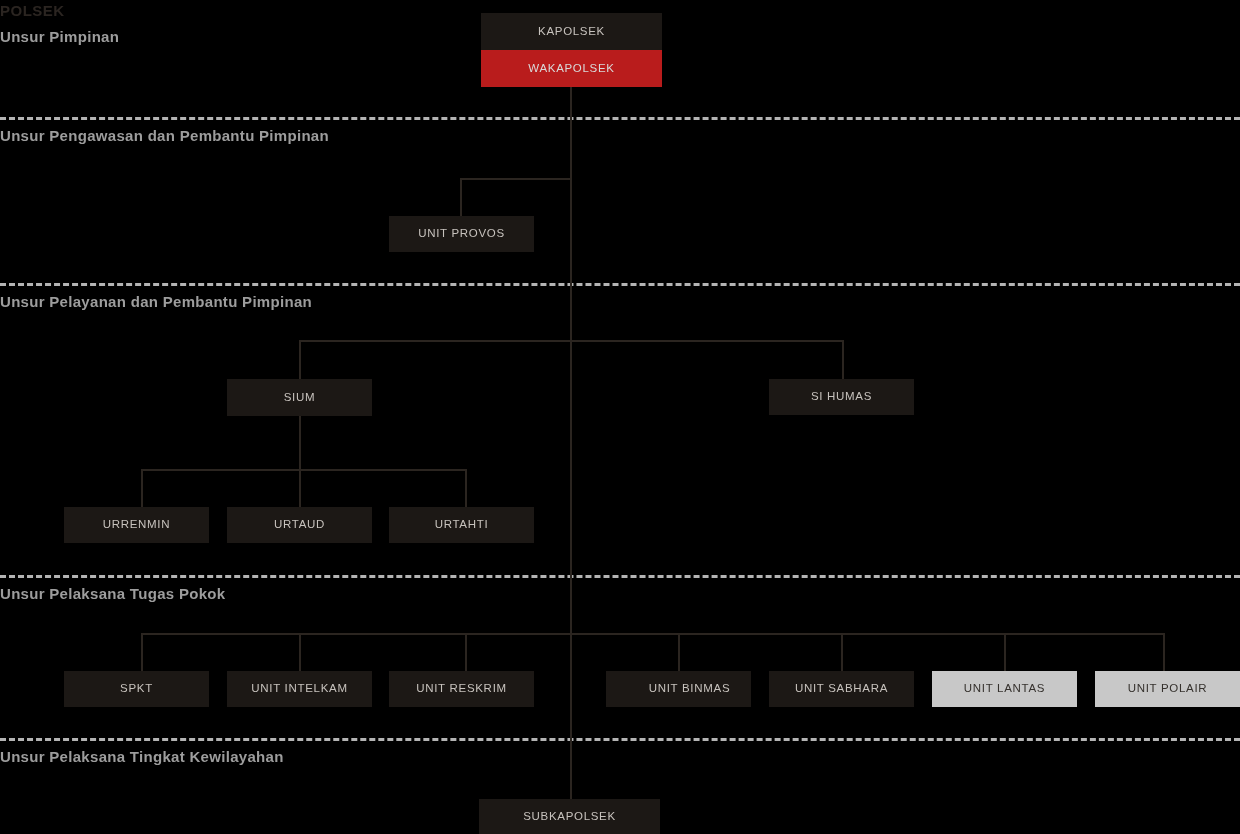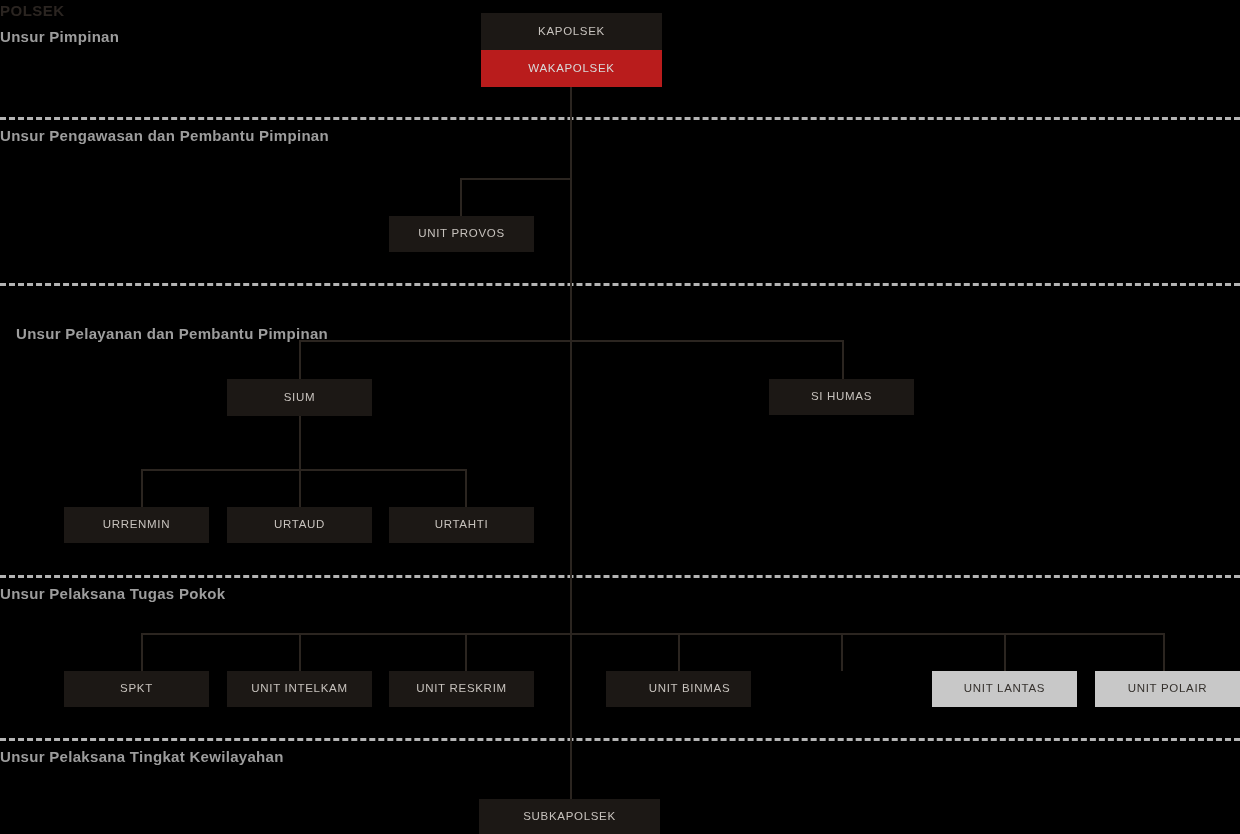--- a/index.html
+++ b/index.html
@@ -74,21 +74,21 @@
 </style>
 </head>
 <body>
 
 <div id="chart">
 
   <div class="root-title" style="left:0px; top:2px;">POLSEK</div>
 
   <div class="band-label" style="left:0px; top:28px;">Unsur Pimpinan</div>
   <div class="band-label" style="left:0px; top:127px;text-align:right;">Unsur Pengawasan dan Pembantu Pimpinan</div>
-  <div class="band-label" style="left:16px; top:293px;margin-top:32px;">Unsur Pelayanan dan Pembantu Pimpinan</div>
+  <div class="band-label" style="left:0px; top:293px;">Unsur Pelayanan dan Pembantu Pimpinan</div>
   <div class="band-label" style="left:0px; top:585px;">Unsur Pelaksana Tugas Pokok</div>
   <div class="band-label" style="left:0px; top:748px;">Unsur Pelaksana Tingkat Kewilayahan</div>
 
   <div class="divider" style="top:117px;"></div>
   <div class="divider" style="top:283px;"></div>
   <div class="divider" style="top:575px;"></div>
   <div class="divider" style="top:738px;"></div>
 
   <div class="vline" style="left:570px; top:85px; height:714px;"></div>
 
@@ -123,18 +123,19 @@
   <div class="node dark" style="left:769px; top:379px; width:145px; height:36px;">SI HUMAS</div>
 
   <div class="node dark" style="left:64px; top:507px; width:145px; height:36px;">URRENMIN</div>
   <div class="node dark" style="left:227px; top:507px; width:145px; height:36px;">URTAUD</div>
   <div class="node dark" style="left:389px; top:507px; width:145px; height:36px;">URTAHTI</div>
 
   <div class="node dark" style="left:64px; top:671px; width:145px; height:36px;">SPKT</div>
   <div class="node dark" style="left:227px; top:671px; width:145px; height:36px;">UNIT INTELKAM</div>
   <div class="node dark" style="left:389px; top:671px; width:145px; height:36px;">UNIT RESKRIM</div>
   <div class="node dark" style="left:606px; top:671px; width:145px; height:36px;padding-left:28px;">UNIT BINMAS</div>
+  <div class="node dark" style="left:769px; top:671px; width:145px; height:36px;">UNIT SABHARA</div>
   <div class="node light" style="left:932px; top:671px; width:145px; height:36px;">UNIT LANTAS</div>
   <div class="node light" style="left:1095px; top:671px; width:145px; height:36px;">UNIT POLAIR</div>
 
   <div class="node dark" style="left:479px; top:799px; width:181px; height:35px;">SUBKAPOLSEK</div>
 
 </div>
 
 </body></html>

